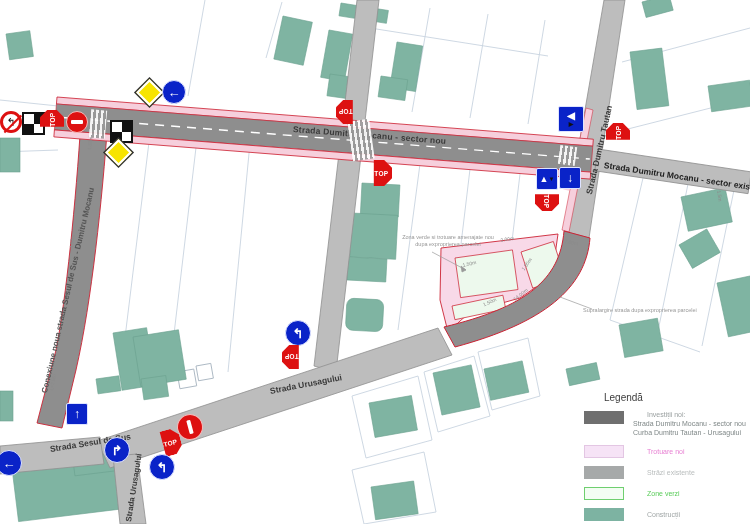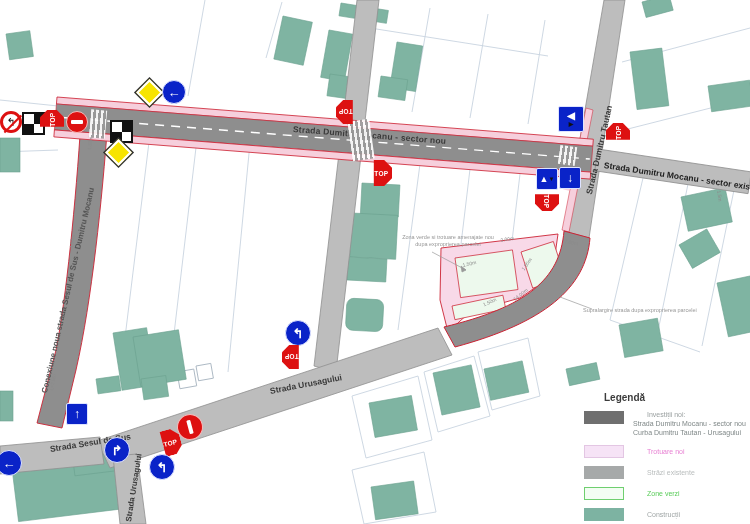--- a/index.html
+++ b/index.html
@@ -17,21 +17,21 @@
   .blues{background:#0a23c8;border-radius:2px;color:#fff;border:1.5px solid #dfe4ff;font-weight:bold;}
   .arrow{line-height:1;}
   .nlt{background:#fff;border:3px solid #dd1111;border-radius:50%;color:#111;position:absolute;}
   .nlt .slash{position:absolute;left:-2px;top:9px;width:24px;height:2.4px;background:#dd1111;transform:rotate(-45deg);}
   .diamond{position:absolute;background:#f7e400;border:2.5px solid #fff;box-shadow:0 0 0 1.5px #333;transform:rotate(45deg);z-index:5;}
   .gridsign{position:absolute;background:#fff;border:2px solid #111;display:grid;grid-template-columns:1fr 1fr;grid-template-rows:1fr 1fr;z-index:5;}
   .gridsign span{display:block;}
   .gridsign .b{background:#111;}
   .zebra{position:absolute;background:repeating-linear-gradient(90deg,#ffffff 0 2.5px,#9a9a9a 2.5px 5px);opacity:.9;z-index:4;}
   .legend{position:absolute;left:584px;top:392px;width:164px;z-index:6;}
-  .legend .title{font-size:10px;font-weight:bold;color:#3c3c3c;margin:0 0 8px 20px;}
+  .legend .title{font-size:10px;font-weight:normal;color:#3c3c3c;margin:0 0 8px 20px;}
   .lrow{display:flex;align-items:flex-start;margin-bottom:8px;}
   .swatch{width:40px;height:13px;margin-right:9px;flex:0 0 auto;box-sizing:border-box;}
   .sw1{background:#6f6f6f;}
   .sw2{background:#f6e3f6;border:1px solid #e3c6e3;}
   .sw3{background:#a6a9a9;}
   .sw4{background:#f3fdf3;border:1px solid #6fcf6f;}
   .sw5{background:#7db3a2;}
   .ltxt{font-size:7px;line-height:1.25;}
   .l1a{color:#9aa0a0;margin-left:14px;}
   .l1b{color:#7f8787;}

